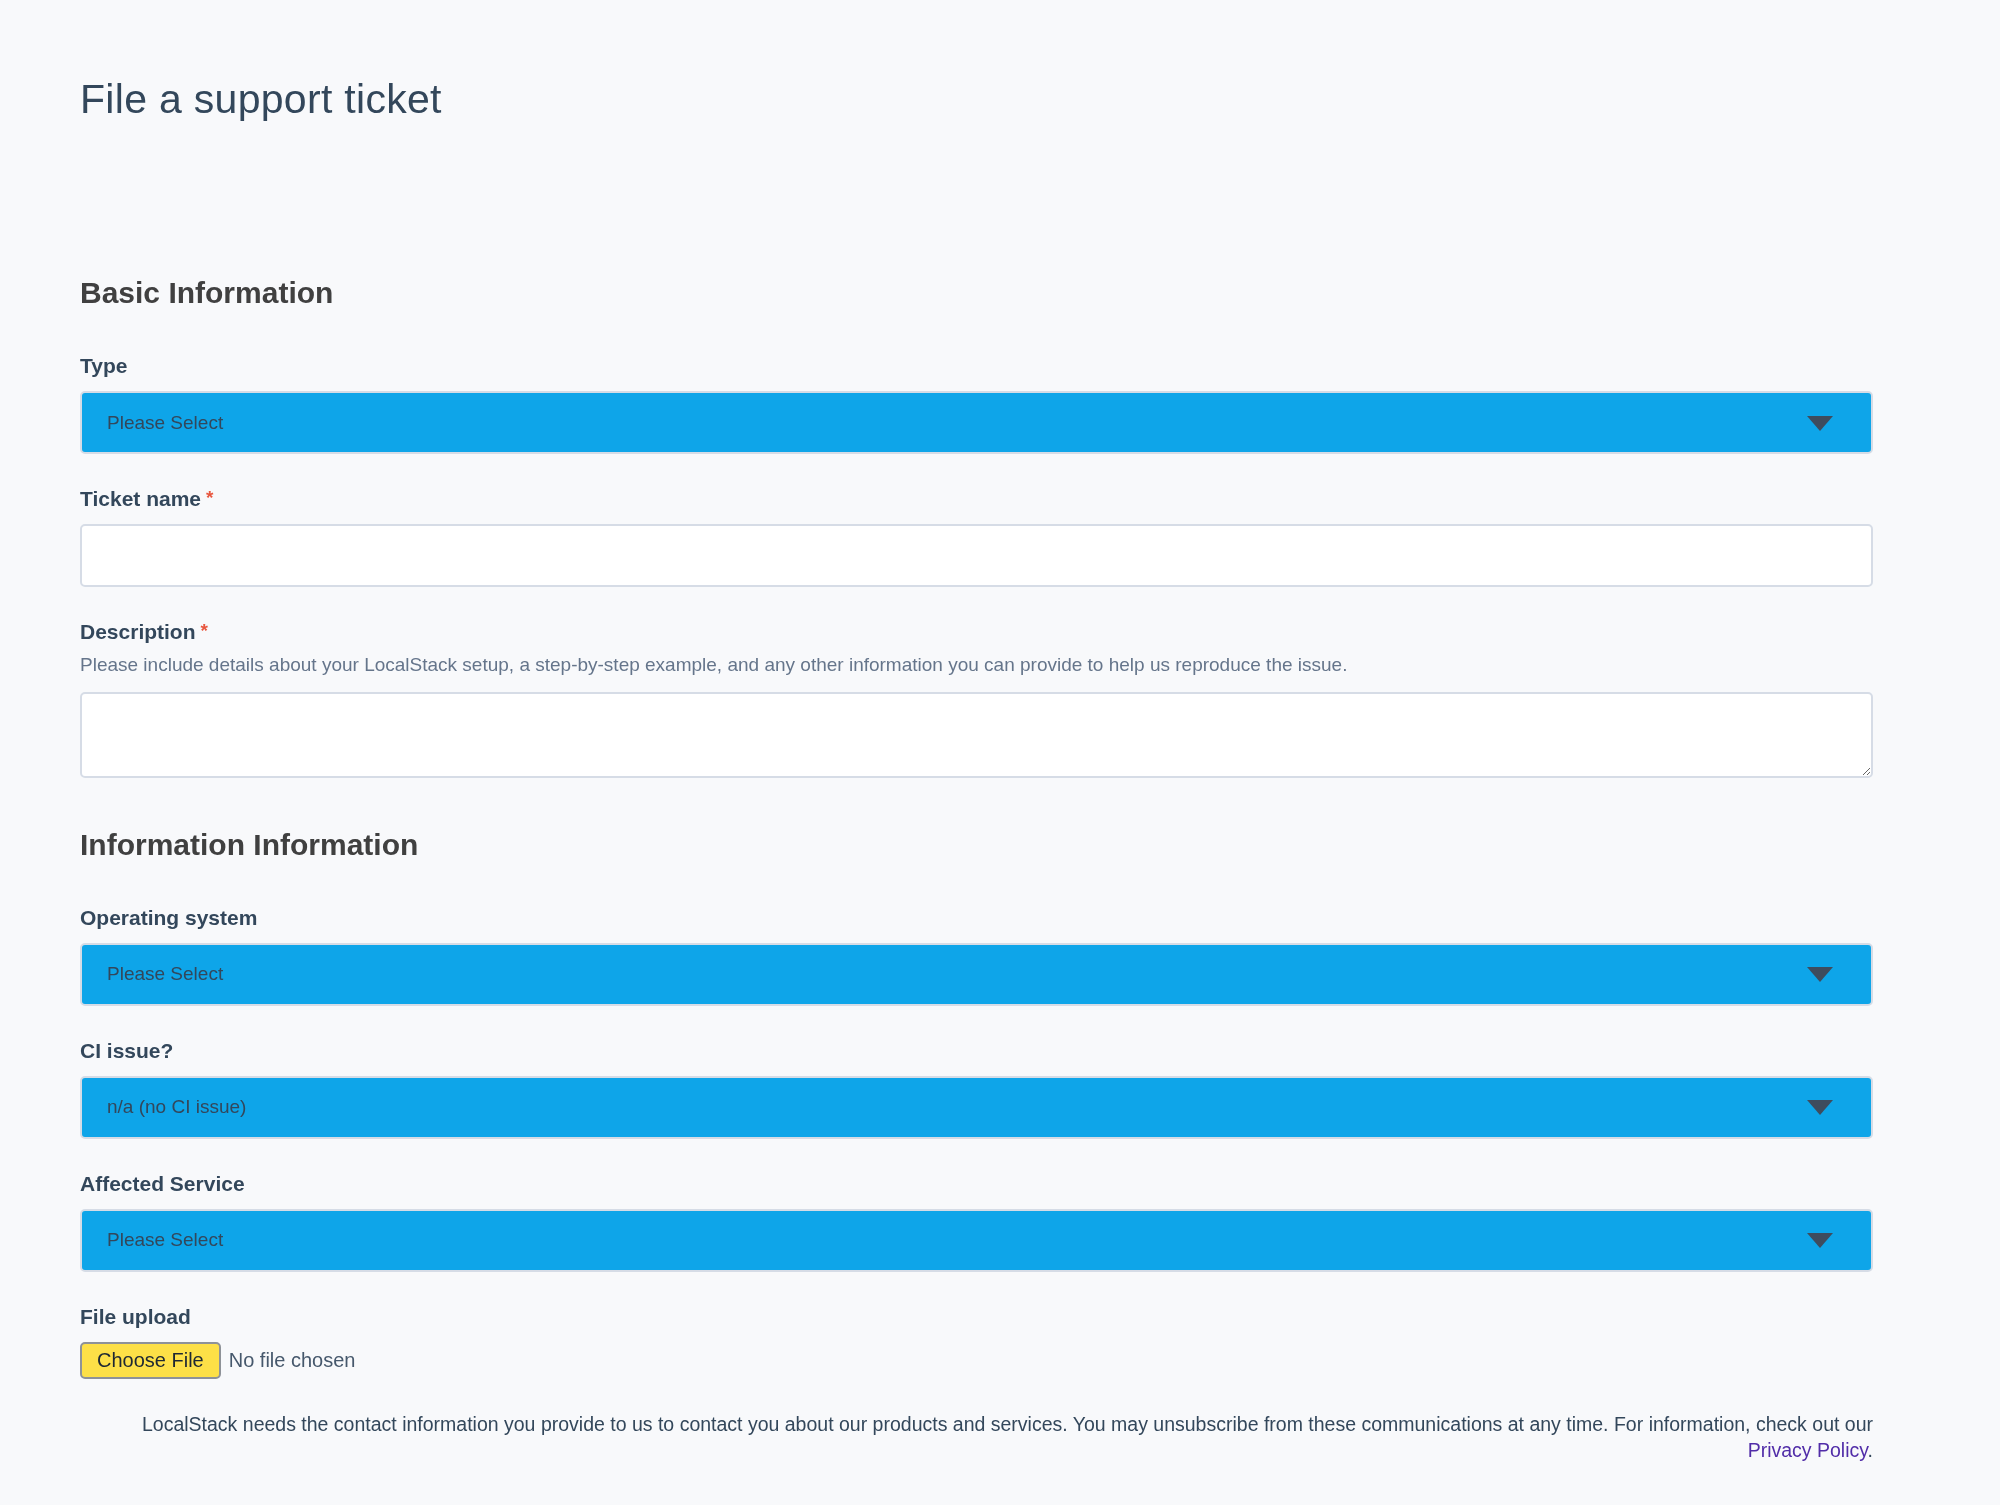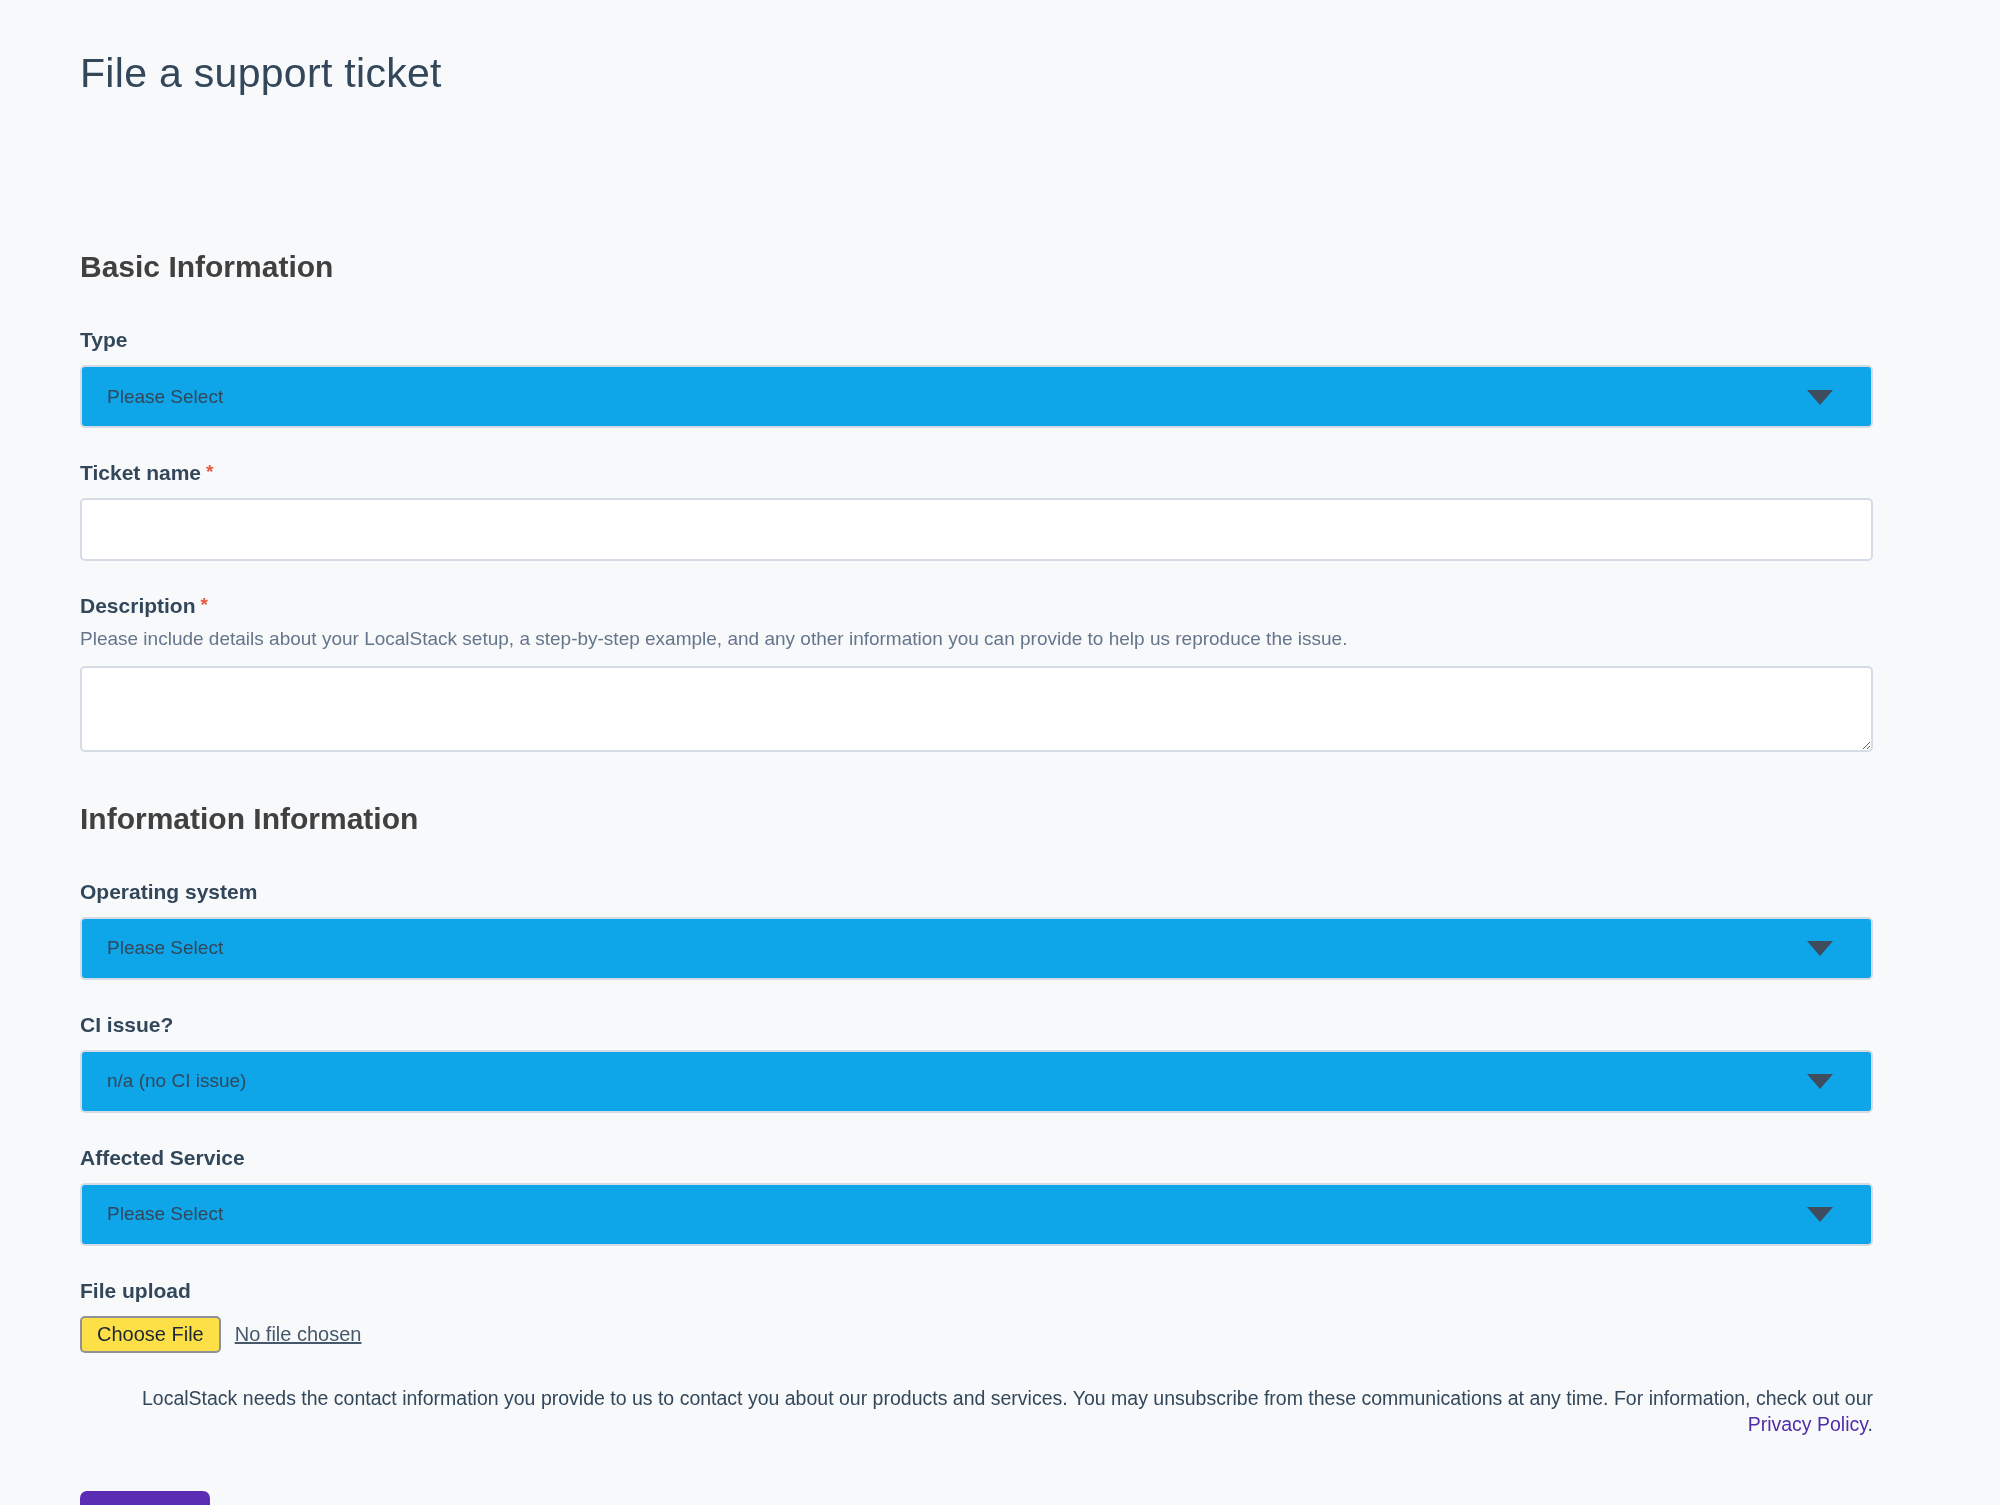--- a/index.html
+++ b/index.html
@@ -6,21 +6,21 @@
     margin: 0;
     padding: 0;
     background: #f8f9fb;
     font-family: "Liberation Sans", sans-serif;
     color: #33475b;
   }
   .page {
     width: 2000px;
     height: 1505px;
     box-sizing: border-box;
-    padding: 50px 127px 0 80px;
+    padding: 76px 127px 0 80px;
     background: #f8f9fb;
   }
   .page-title {
     font-size: 41px;
     font-weight: 400;
     color: #33475b;
     margin: 0;
     letter-spacing: 0.3px;
   }
   .form-area {
@@ -131,22 +131,21 @@
     background: #fde047;
     border: 2px solid #8e9298;
     border-radius: 5px;
     font-size: 20px;
     color: #1d2733;
     cursor: pointer;
   }
   .file-status {
     font-size: 20px;
     color: #46586c;
-    margin-left: 14px;
-    text-decoration: underline;
+    margin-left: 8px;
   }
   .privacy-text {
     font-size: 19.5px;
     color: #33475b;
     margin: 32px 0 16px 0;
     line-height: 1.35;
     text-align: right;
   }
   .privacy-link {
     color: #512da8;

